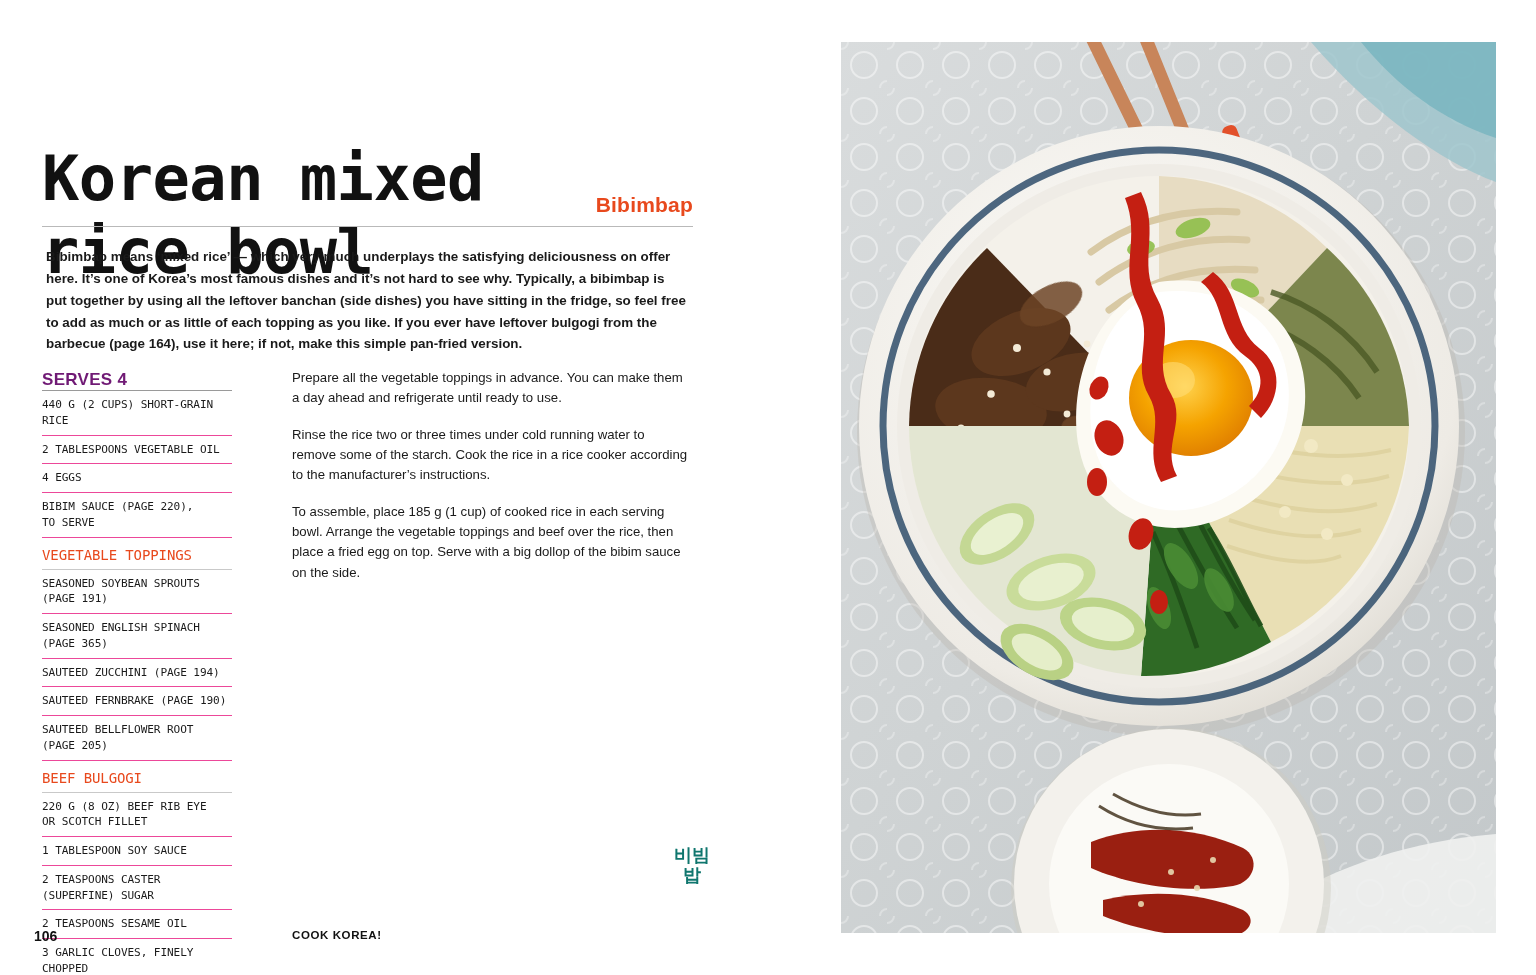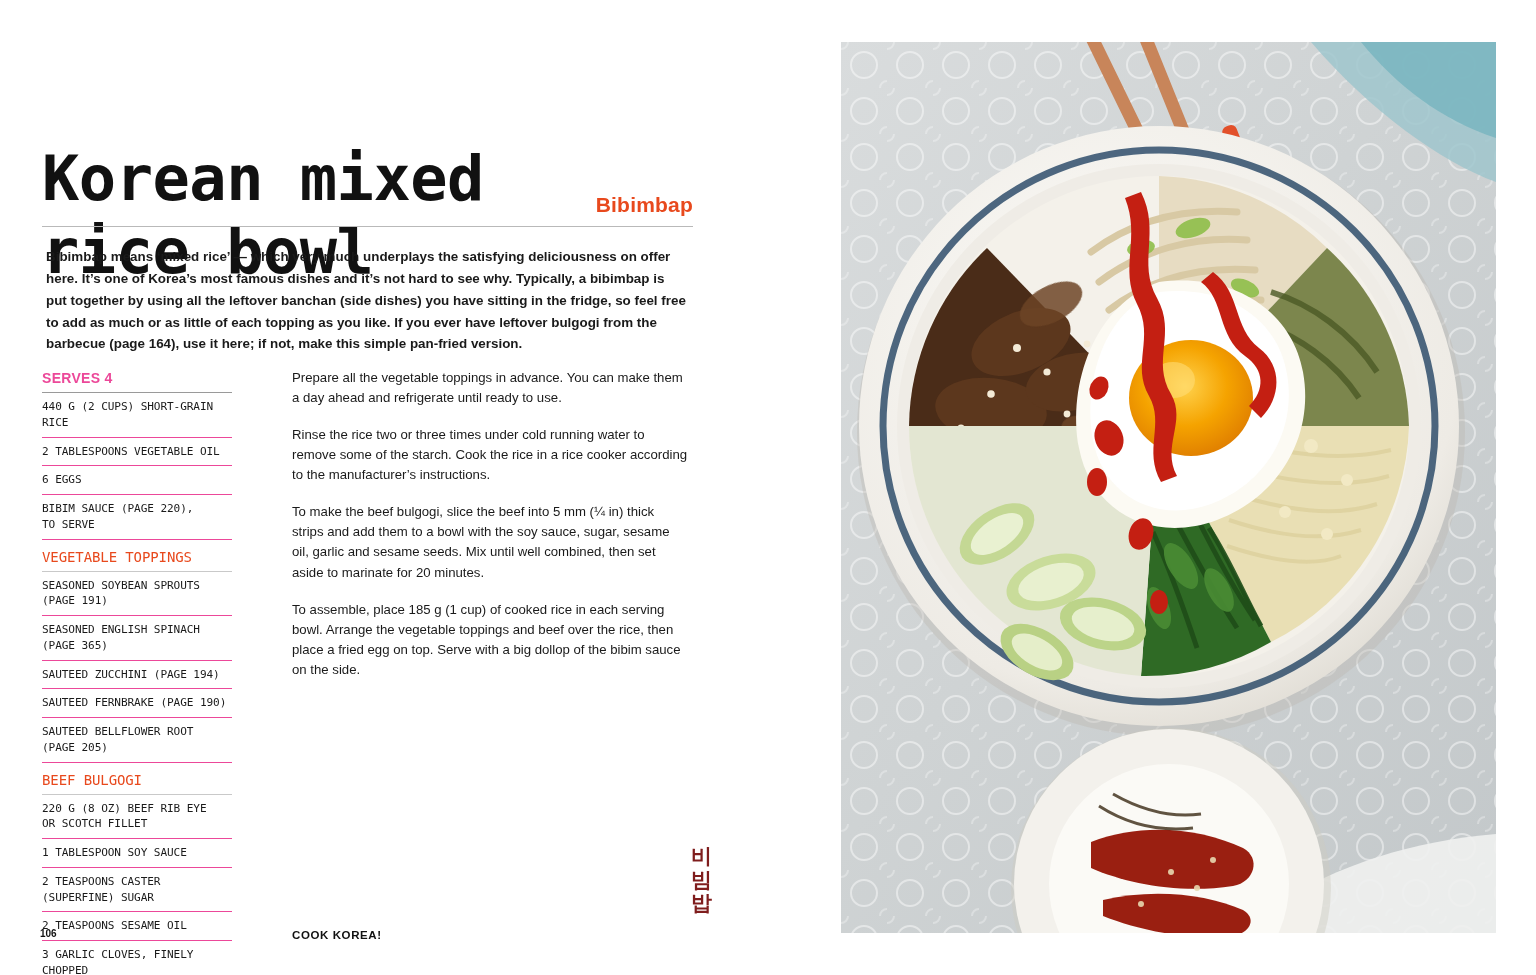--- a/index.html
+++ b/index.html
@@ -67,26 +67,25 @@
   }
 
   
   .ingredients {
     position: absolute;
     left: 42px;
     top: 370px;
     width: 190px;
   }
   .serves {
-    font-size: 14px;
+    font-size: 17px;
     font-weight: bold;
     letter-spacing: 0.3px;
-    padding-bottom: 6px;
     border-bottom: 1px solid #9a9a9a;
-    color: #ec4899;
+    color: #701a75;
   }
   .ing-item {
     font-family: "DejaVu Sans Mono", monospace;
     font-size: 11.1px;
     line-height: 1.42;
     letter-spacing: -0.1px;
     padding: 6px 0 6px 0;
     border-bottom: 1px solid #ec4899;
     color: #1a1a1a;
     white-space: pre-line;
@@ -110,46 +109,46 @@
   .method p {
     margin: 0 8px 17px 0;
     font-size: 13.2px;
     line-height: 1.52;
     color: #1a1a1a;
   }
 
   
   .folio {
     position: absolute;
-    left: 40px;
+    left: 34px;
     top: 928px;
-    font-size: 10px;
+    font-size: 14px;
     font-weight: bold;
     color: #111;
   }
   .running-head {
     position: absolute;
     left: 292px;
     top: 929px;
     font-size: 11.5px;
     font-weight: bold;
     letter-spacing: 0.6px;
     color: #111;
   }
   .hangul-vertical {
     position: absolute;
     left: 672px;
     top: 845px;
     width: 40px;
     font-family: "DejaVu Sans", sans-serif;
     font-weight: bold;
-    font-size: 21px;
+    font-size: 18px;
     line-height: 1.12;
-    text-align: right;
-    color: #7f1d1d;
+    text-align: center;
+    color: #0f766e;
     white-space: pre-line;
   }
 
   
   .photo {
     position: absolute;
     left: 841px;
     top: 42px;
     width: 655px;
     height: 891px;
@@ -170,21 +169,21 @@
 
   <div class="title-rule"></div>
 
   <p class="intro">Bibimbap means ‘mixed rice’ — which very much underplays the satisfying deliciousness on offer here. It’s one of Korea’s most famous dishes and it’s not hard to see why. Typically, a bibimbap is put together by using all the leftover banchan (side dishes) you have sitting in the fridge, so feel free to add as much or as little of each topping as you like. If you ever have leftover bulgogi from the barbecue (page 164), use it here; if not, make this simple pan-fried version.</p>
 
   <div class="ingredients">
     <div class="serves">SERVES 4</div>
     <div class="ing-item">440 G (2 CUPS) SHORT-GRAIN
 RICE</div>
     <div class="ing-item">2 TABLESPOONS VEGETABLE OIL</div>
-    <div class="ing-item">6 EGGS</div>
+    <div class="ing-item">4 EGGS</div>
     <div class="ing-item">BIBIM SAUCE (PAGE 220),
 TO SERVE</div>
     <div class="ing-head">VEGETABLE TOPPINGS</div>
     <div class="ing-item">SEASONED SOYBEAN SPROUTS
 (PAGE 191)</div>
     <div class="ing-item">SEASONED ENGLISH SPINACH
 (PAGE 365)</div>
     <div class="ing-item">SAUTEED ZUCCHINI (PAGE 194)</div>
     <div class="ing-item">SAUTEED FERNBRAKE (PAGE 190)</div>
     <div class="ing-item">SAUTEED BELLFLOWER ROOT
@@ -197,21 +196,20 @@
 (SUPERFINE) SUGAR</div>
     <div class="ing-item">2 TEASPOONS SESAME OIL</div>
     <div class="ing-item">3 GARLIC CLOVES, FINELY
 CHOPPED</div>
 
   </div>
 
   <div class="method">
     <p>Prepare all the vegetable toppings in advance. You can make them a day ahead and refrigerate until ready to use.</p>
     <p>Rinse the rice two or three times under cold running water to remove some of the starch. Cook the rice in a rice cooker according to the manufacturer’s instructions.</p>
-    <p>To make the beef bulgogi, slice the beef into 5 mm (¼ in) thick strips and add them to a bowl with the soy sauce, sugar, sesame oil, garlic and sesame seeds. Mix until well combined, then set aside to marinate for 20 minutes.</p>
     <p>To assemble, place 185 g (1 cup) of cooked rice in each serving bowl. Arrange the vegetable toppings and beef over the rice, then place a fried egg on top. Serve with a big dollop of the bibim sauce on the side.</p>
   </div>
 
   <div class="folio">106</div>
   <div class="running-head">COOK KOREA!</div>
   <div class="hangul-vertical">비빔밥</div>
 
   <div class="photo">
     <svg width="655" height="891" viewBox="0 0 655 891" xmlns="http://www.w3.org/2000/svg">
       <defs>

